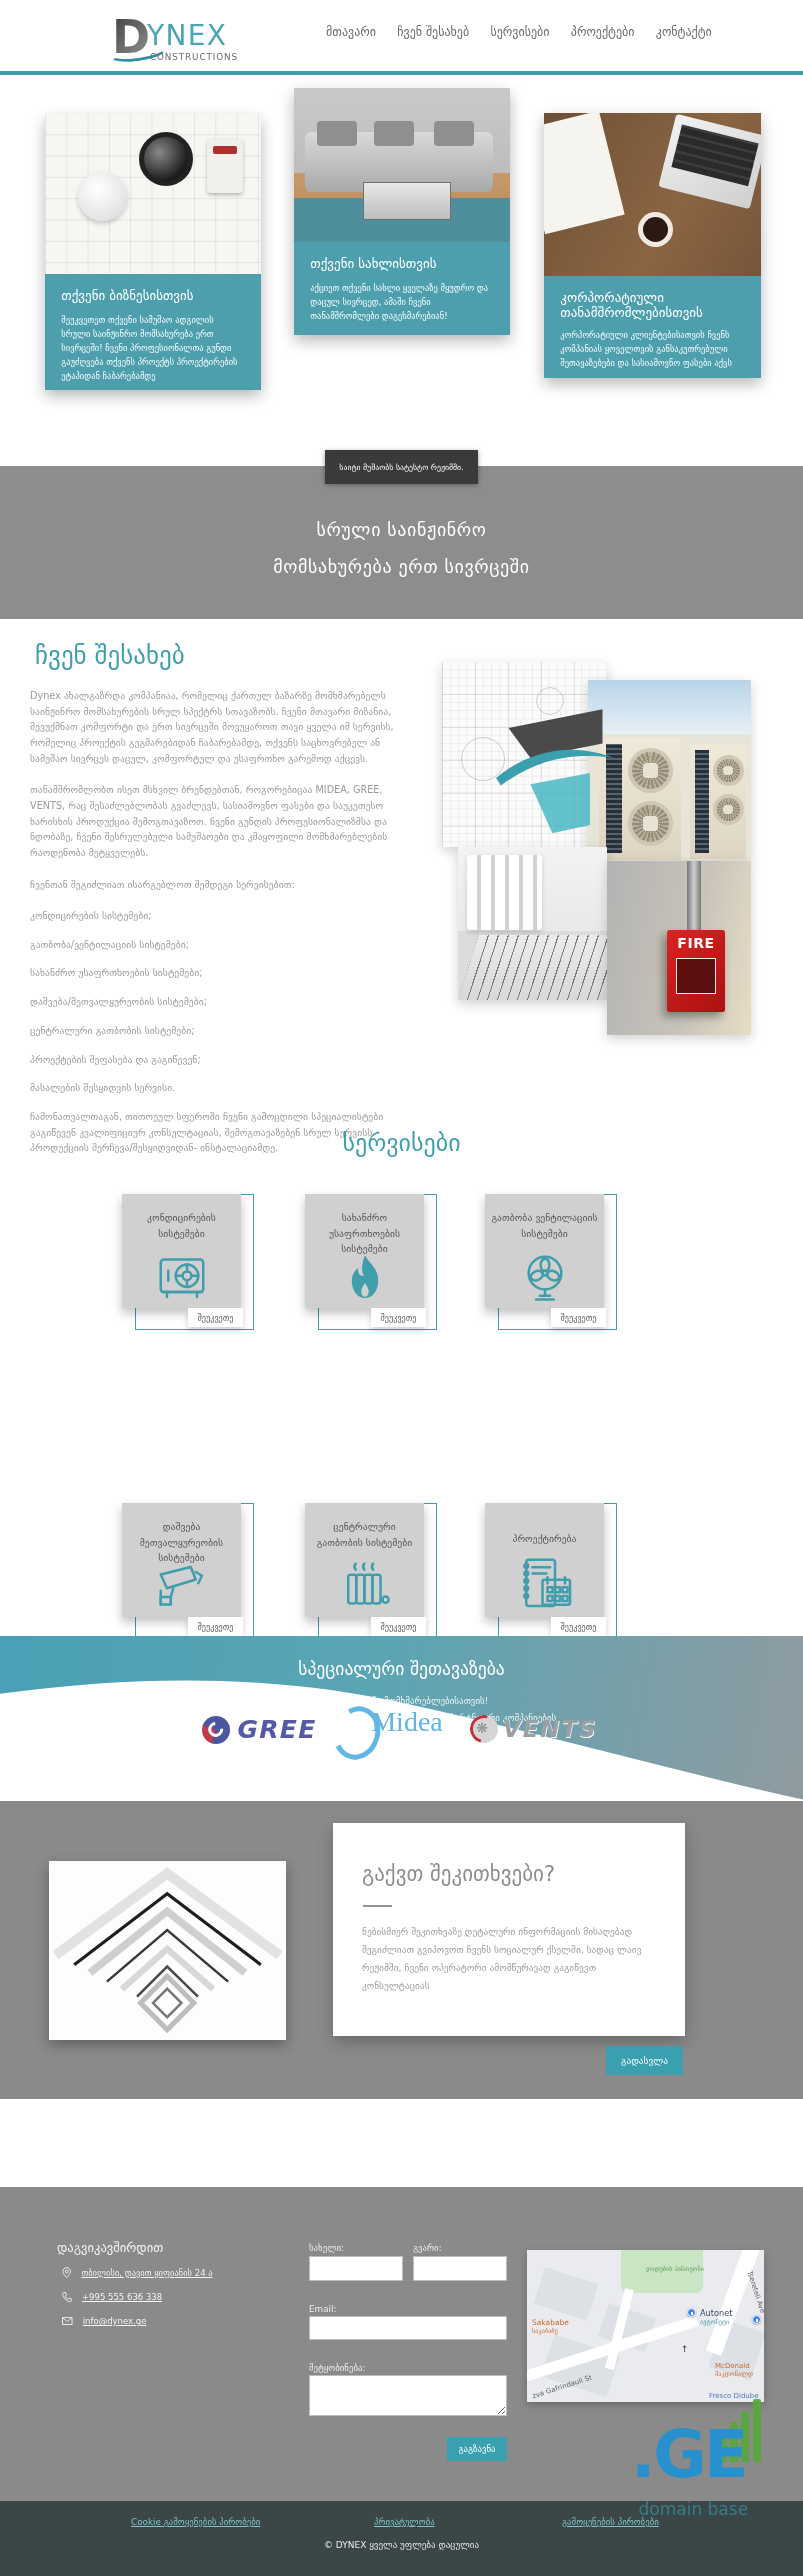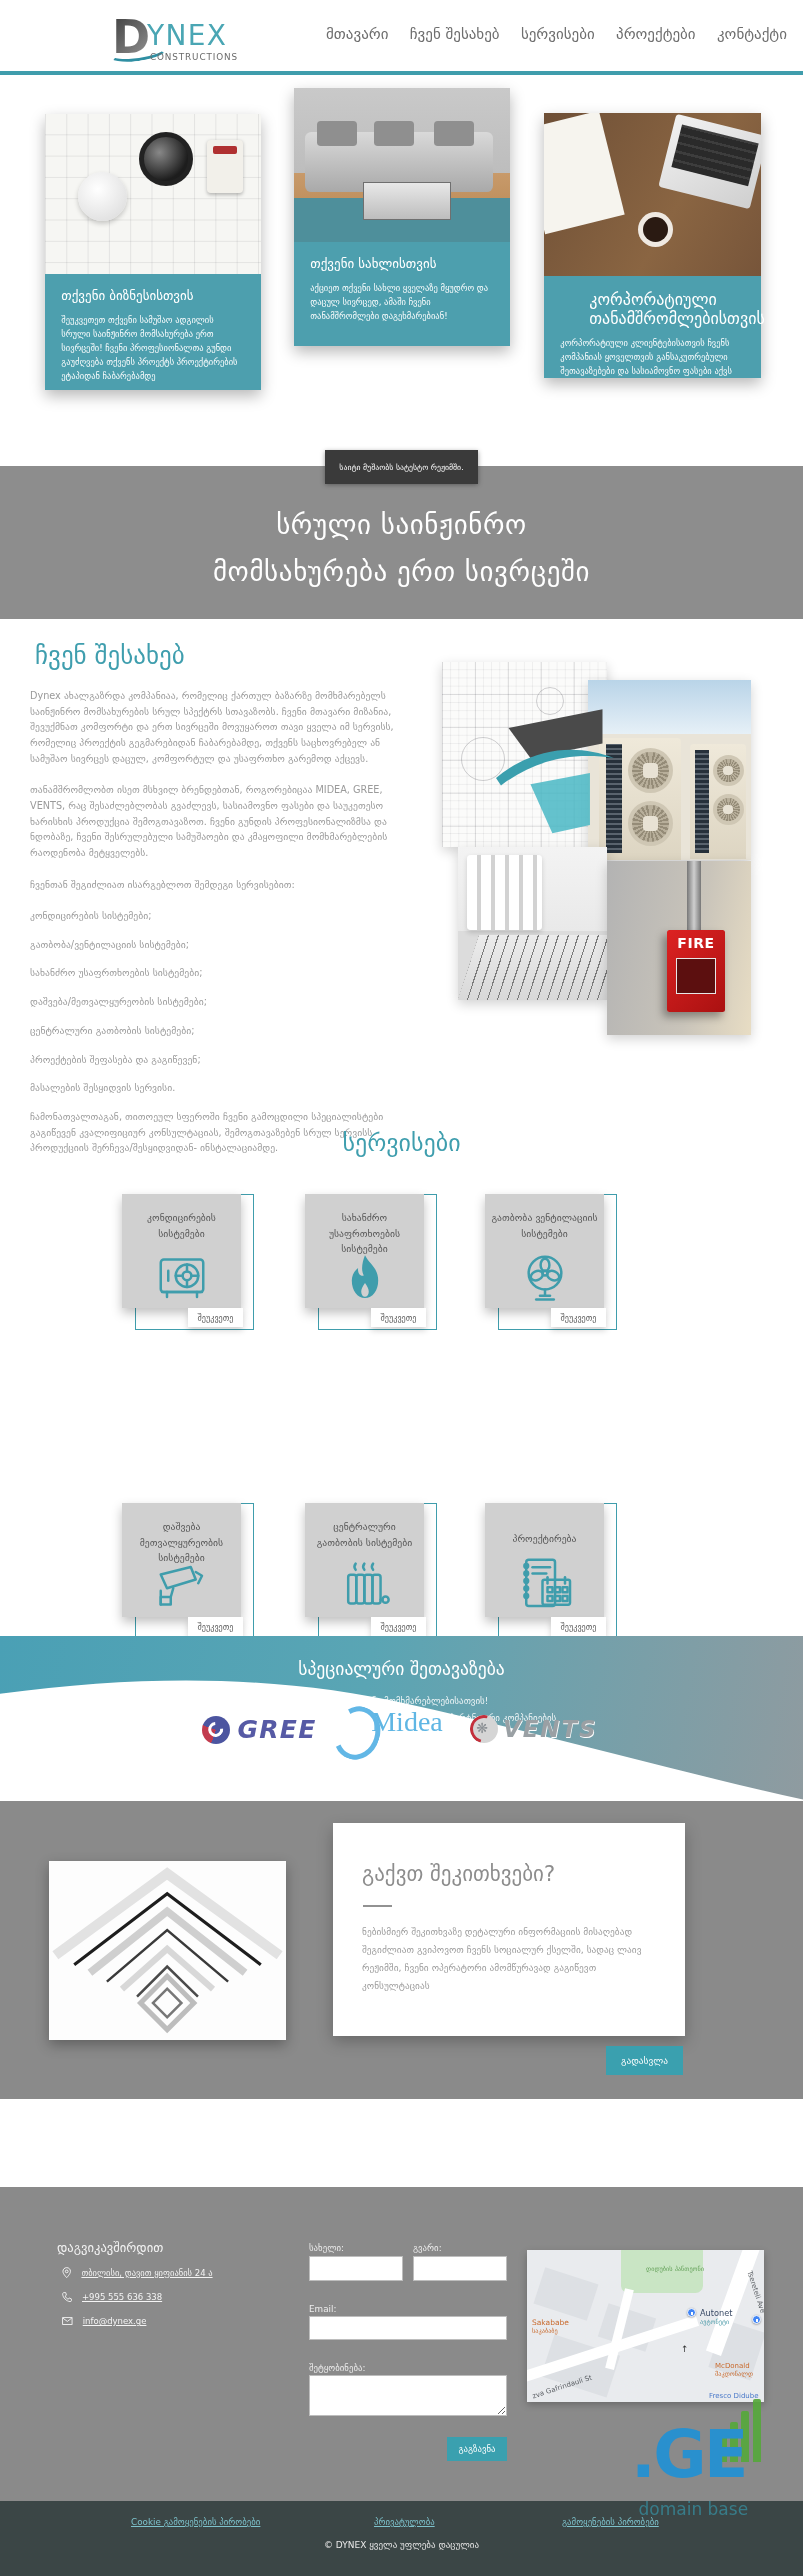--- a/index.html
+++ b/index.html
@@ -10,21 +10,21 @@
 
   
   .header { top:0; left:0; width:803px; height:75px; background:#fff; }
   .tealbar { position:absolute; left:0; top:71px; width:803px; height:4.4px; background:#3f9dac; }
   .logo { position:absolute; left:112px; top:14px; width:163px; height:53px; }
   .logo-d { position:absolute; left:0; top:-3.8px; font-size:46px; font-weight:bold; color:#4e4e4e; background:linear-gradient(135deg,#3a3a3a,#9a9a9a); -webkit-background-clip:text; background-clip:text; -webkit-text-fill-color:transparent; }
   .logo-swoosh { position:absolute; left:-3.8px; top:28px; width:60px; height:19px; border:3.8px solid transparent; border-bottom:3.8px solid #2f8fa3; border-radius:50%; transform:rotate(-8deg); }
   .logo-rest { position:absolute; left:35px; top:5px; font-size:28px; color:#4aa6b4; letter-spacing:1.3px; }
   .logo-sub { position:absolute; left:38px; top:38px; font-size:8.8px; color:#6b6b6b; letter-spacing:0.9px; }
   .nav { position:absolute; left:326px; top:25px; width:352px; display:flex; gap:21.3px; }
-  .nav a { font-size:15px; color:#6e6e6e; text-decoration:none; white-space:nowrap; }
+  .nav a { font-size:12px; color:#6e6e6e; text-decoration:none; white-space:nowrap; }
 
   
   .card { position:absolute; box-shadow:0 6.3px 14px rgba(0,0,0,.28); background:#fff; }
   .card-img { position:relative; overflow:hidden; }
   .card-teal { background:#4d9fae; color:#fff; padding:14px 16.3px; }
   .card-teal h3 { font-size:13px; font-weight:normal; margin-bottom:10px; }
   .card-teal p { font-size:8.5px; line-height:1.65; }
   
   .scene-blueprint { background:#f6f6f3; background-image:
       linear-gradient(0deg, rgba(60,60,70,.10) 0.6px, transparent 0.6px),
@@ -42,21 +42,21 @@
   .scene-desk { background:linear-gradient(120deg,#6e4f36,#8a6542 60%,#77553a); }
   .laptop { position:absolute; left:122px; top:11.3px; width:94px; height:75px; background:linear-gradient(135deg,#f2f2f2,#cfcfcf); transform:rotate(14deg); border-radius:3.8px; }
   .laptop:before { content:""; position:absolute; left:7.5px; top:8.8px; right:7.5px; height:44px; background:repeating-linear-gradient(0deg,#2a2a2a 0 6.3px,#3d3d3d 6.3px 8.8px); }
   .paper { position:absolute; left:-12.6px; top:6.3px; width:82px; height:107px; background:#f6f4ee; transform:rotate(-14deg); }
   .coffee { position:absolute; left:94px; top:99px; width:35px; height:35px; border-radius:50%; background:#efe9e2; }
   .coffee:before { content:""; position:absolute; left:5px; top:5px; width:25px; height:25px; border-radius:50%; background:#2a1a12; }
 
   
   .notice { left:325px; top:450px; width:153px; height:34px; background:#3a3a3a; color:#fff; font-size:7.8px; display:flex; align-items:center; justify-content:center; text-align:center; z-index:6; box-shadow:0 1.3px 5px rgba(0,0,0,.4); }
   .hero { left:0; top:466px; width:803px; height:153px; background:#8d8d8d; display:flex; flex-direction:column; align-items:center; justify-content:center; gap:16.3px; padding-top:11.3px; }
-  .hero div { color:#fff; font-size:27px; letter-spacing:0.6px; }
+  .hero div { color:#fff; font-size:18px; letter-spacing:0.6px; }
 
   
   .about-head { left:35px; top:641px; font-size:25px; color:#3f9eae; }
   .about-col { left:30px; top:688px; width:380px; color:#9a9a9a; font-size:9.7px; line-height:1.62; }
   .about-col p { margin-bottom:15.7px; }
   .about-col ul { list-style:none; }
   .about-col li { margin-bottom:13px; }
   .collage-box { position:absolute; overflow:hidden; box-shadow:0 3.8px 11.3px rgba(0,0,0,.18); }
   .blueprint2 { background:#fbfbfa; background-image:
       linear-gradient(0deg, rgba(70,70,80,.13) 0.6px, transparent 0.6px),
@@ -186,34 +186,34 @@
   <div class="card" style="left:294px; top:88px; width:216px;">
     <div class="card-img scene-room" style="height:154px;">
       <div class="sofa">
         <div class="cushion" style="left:11.3px;"></div>
         <div class="cushion" style="left:69px;"></div>
         <div class="cushion" style="left:129px;"></div>
       </div>
       <div class="rug"></div>
       <div class="ctable"></div>
     </div>
-    <div class="card-teal" style="height:104px;">
+    <div class="card-teal" style="height:93px;">
       <h3>თქვენი სახლისთვის</h3>
       <p>აქციეთ თქვენი სახლი ყველაზე მყუდრო და დაცულ სივრცედ, ამაში ჩვენი თანამშრომლები დაგეხმარებიან!</p>
     </div>
   </div>
 
   <div class="card" style="left:544px; top:113px; width:217px;">
     <div class="card-img scene-desk" style="height:163px;">
       <div class="paper"></div>
       <div class="laptop"></div>
       <div class="coffee"></div>
     </div>
     <div class="card-teal" style="height:102px;">
-      <h3 style="font-size:16px; margin-bottom:7.5px;margin-left:29px;">კორპორატიული თანამშრომლებისთვის</h3>
+      <h3 style="font-size:13px; margin-bottom:7.5px;">კორპორატიული თანამშრომლებისთვის</h3>
       <p>კორპორატიული კლიენტებისათვის ჩვენს კომპანიას ყოველთვის განსაკუთრებული შეთავაზებები და სასიამოვნო ფასები აქვს</p>
     </div>
   </div>
 
   <div class="abs notice">საიტი მუშაობს სატესტო რეჟიმში.</div>
 
   <div class="abs hero">
     <div>სრული საინჟინრო</div>
     <div>მომსახურება ერთ სივრცეში</div>
   </div>

